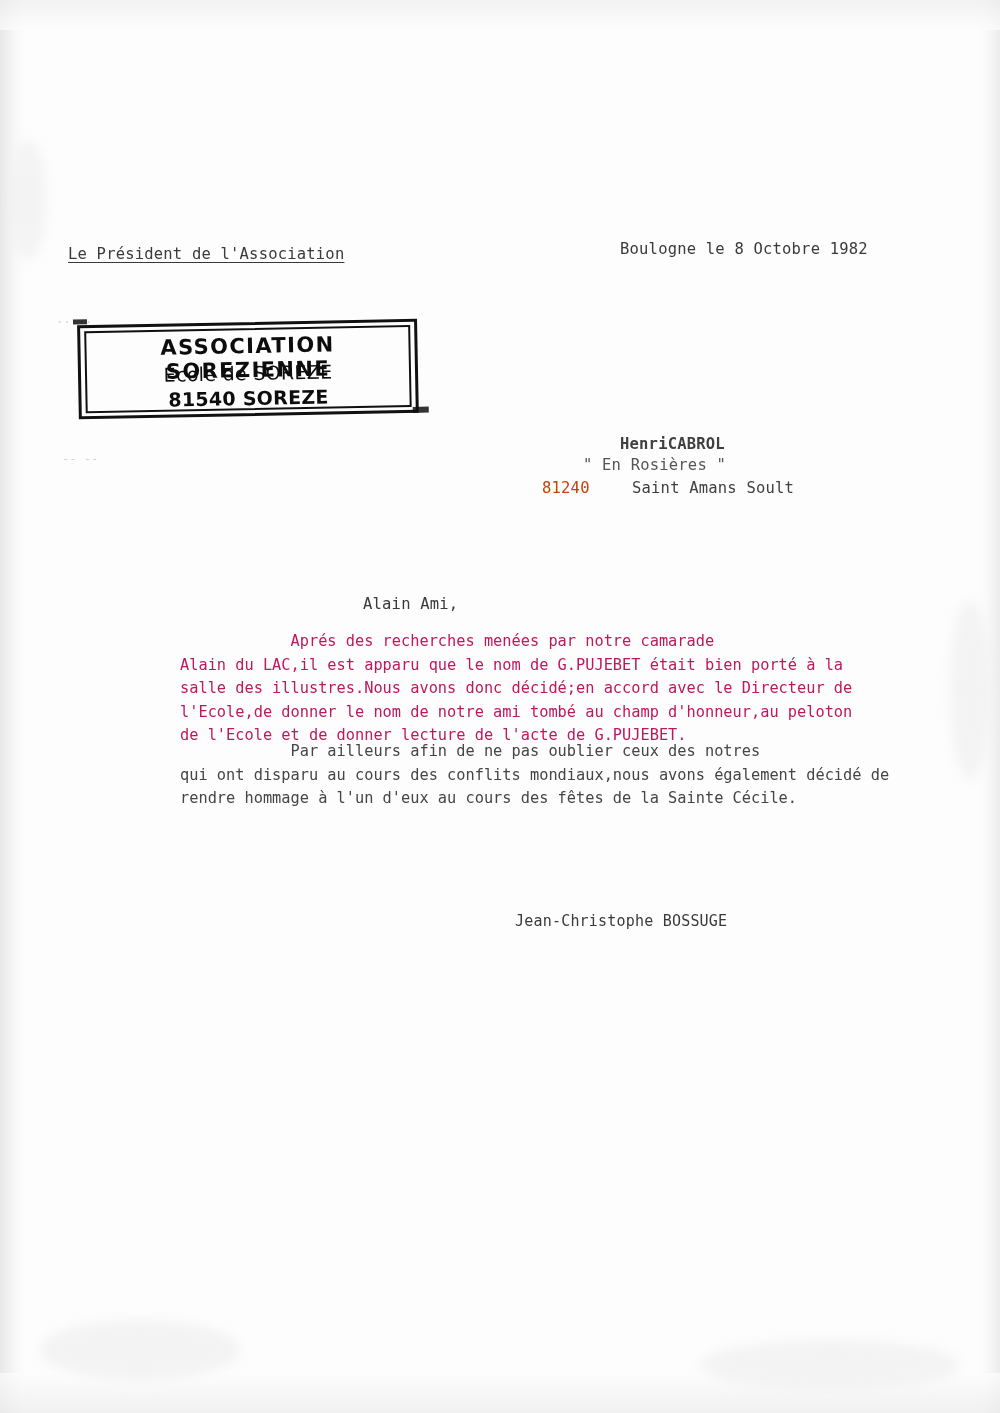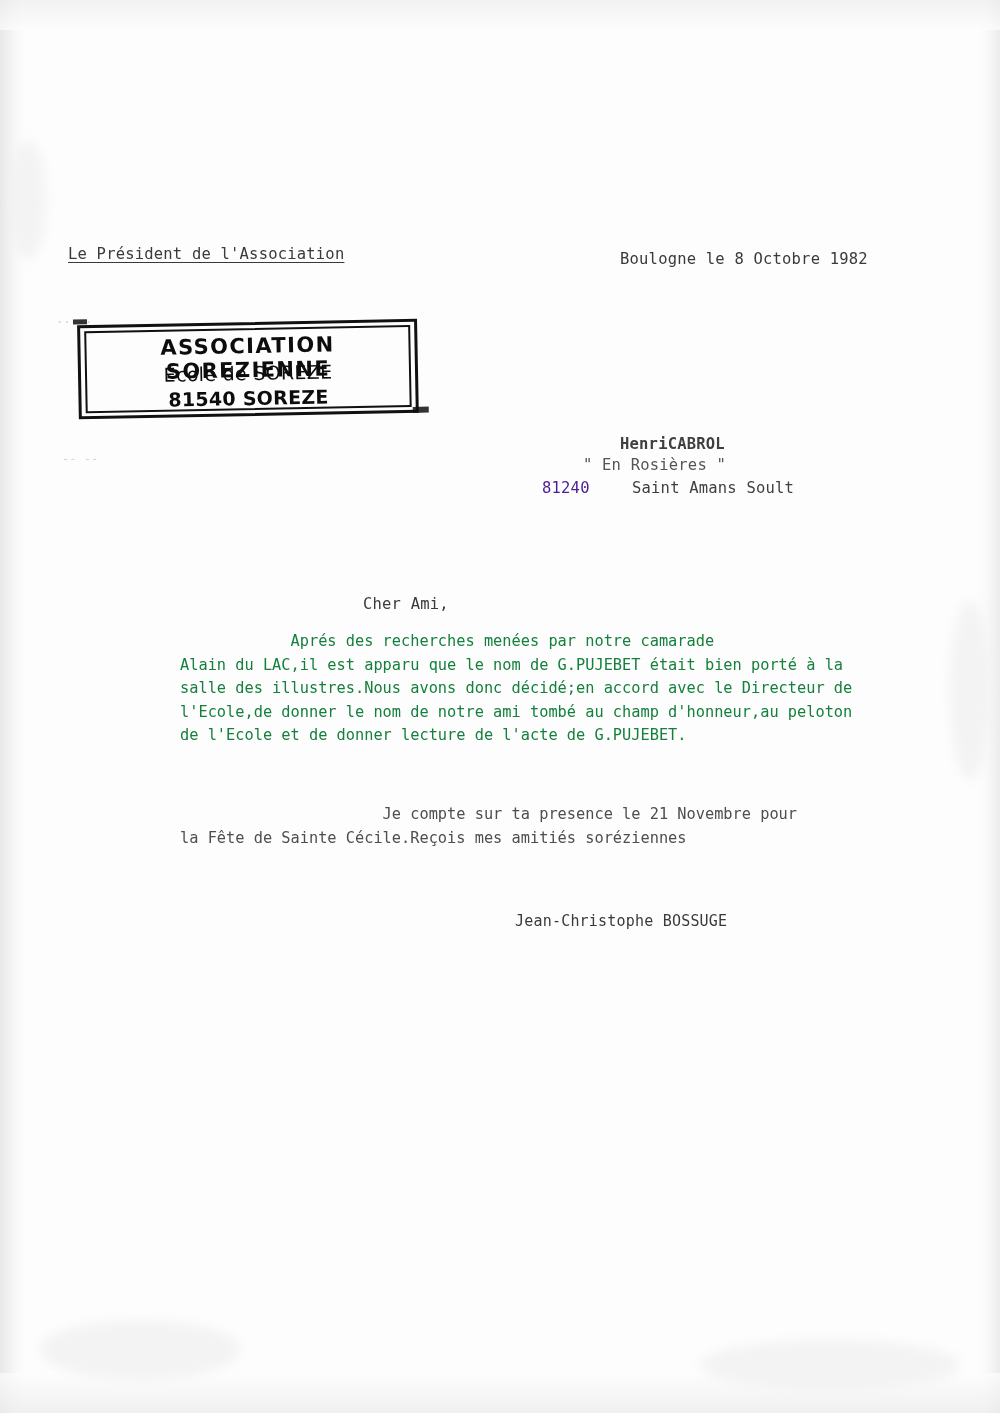--- a/index.html
+++ b/index.html
@@ -72,21 +72,21 @@
     left: 68px;
     top: 245px;
     font-size: 15.5px;
     text-decoration: underline;
     text-underline-offset: 3px;
     color: #3a3a3a;
   }
 
   #place-date {
     left: 620px;
-    top: 250px;
+    top: 240px;
     font-size: 15.5px;
     color: #3a3a3a;
   }
 
   
   .stamp-wrap {
     position: absolute;
     left: 78px;
     top: 322px;
     width: 346px;
@@ -137,34 +137,34 @@
   
   .stamp-tick {
     position: absolute;
     background: #111;
     opacity: .85;
   }
 
   
   #addr-name  { left: 620px; top: 435px; font-size: 15.5px; color: #3f3f3f; font-weight: bold; }
   #addr-line2 { left: 583px; top: 456px; font-size: 15.5px; color: #555; }
-  #addr-zip   { left: 542px; top: 479px; font-size: 15.5px; color: #4c1d95; text-align: right; }
+  #addr-zip   { left: 542px; top: 479px; font-size: 15.5px; color: #c2410c; text-align: right; }
   #addr-city  { left: 632px; top: 479px; font-size: 15.5px; color: #3f3f3f; }
 
   #salutation { left: 363px; top: 595px; font-size: 15.5px; color: #3a3a3a; }
 
   .body-block {
     position: absolute;
     left: 180px;
     font-size: 15.3px;
     line-height: 23.5px;
     color: #3c3c3c;
     white-space: pre-wrap;
   }
-  #para1 { top: 630px; width: 760px; color: #15803d; }
+  #para1 { top: 630px; width: 760px; color: #be185d; }
   #para2 { top: 740px; width: 770px; color: #454545; }
   #para3 { top: 803px; width: 770px; color: #4e4e4e; }
 
   #signature {
     left: 515px;
     top: 912px;
     font-size: 15px;
     color: #3a3a3a;
     text-align: center;
   }
@@ -208,25 +208,26 @@
     <div class="stamp-line3">81540 SOREZE</div>
     <div class="stamp-tick" style="left:-4px;top:-6px;width:14px;height:5px;"></div>
     <div class="stamp-tick" style="left:334px;top:88px;width:16px;height:6px;"></div>
   </div>
 
   <div class="tw" id="addr-name">HenriCABROL</div>
   <div class="tw" id="addr-line2">" En Rosières "</div>
   <div class="tw" id="addr-zip">81240</div>
   <div class="tw" id="addr-city">Saint Amans Soult</div>
 
-  <div class="tw" id="salutation">Cher Ami,</div>
+  <div class="tw" id="salutation">Alain Ami,</div>
 
   <div class="body-block" id="para1">            Aprés des recherches menées par notre camarade
 Alain du LAC,il est apparu que le nom de G.PUJEBET était bien porté à la
 salle des illustres.Nous avons donc décidé;en accord avec le Directeur de
 l'Ecole,de donner le nom de notre ami tombé au champ d'honneur,au peloton
 de l'Ecole et de donner lecture de l'acte de G.PUJEBET.</div>
-  <div class="body-block" id="para3">                      Je compte sur ta presence le 21 Novembre pour
-la Fête de Sainte Cécile.Reçois mes amitiés soréziennes</div>
+  <div class="body-block" id="para2">            Par ailleurs afin de ne pas oublier ceux des notres
+qui ont disparu au cours des conflits mondiaux,nous avons également décidé de
+rendre hommage à l'un d'eux au cours des fêtes de la Sainte Cécile.</div>
 
   <div class="tw" id="signature">Jean-Christophe BOSSUGE</div>
 
 </div>
 
 </body></html>

